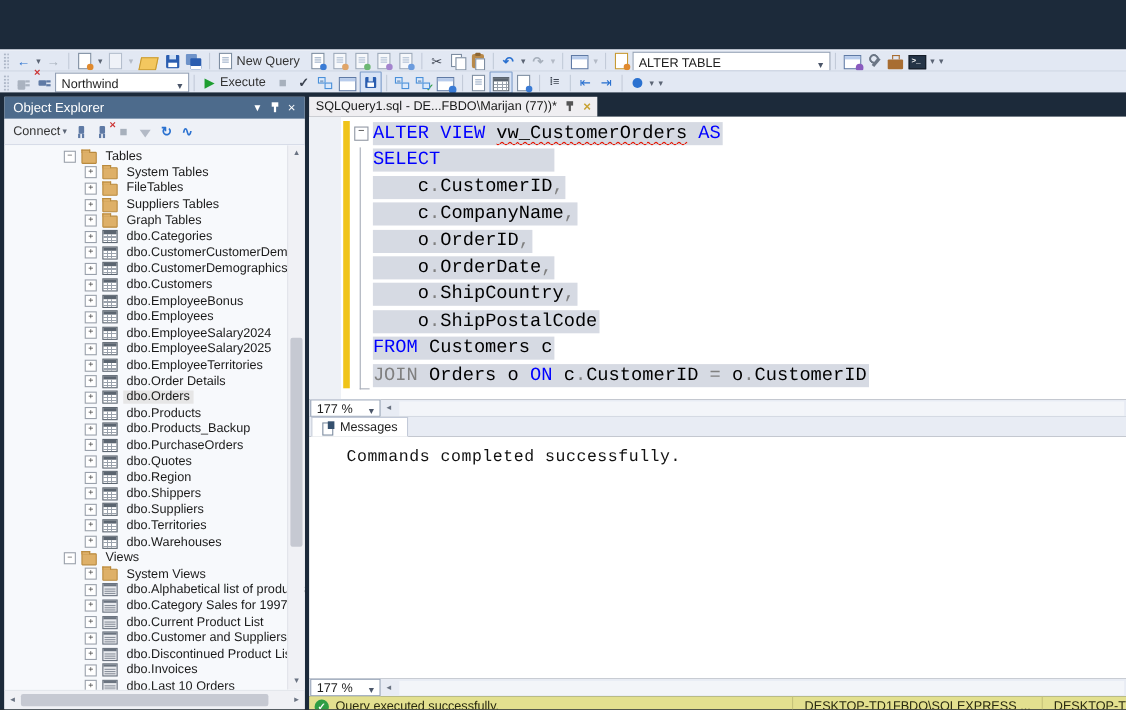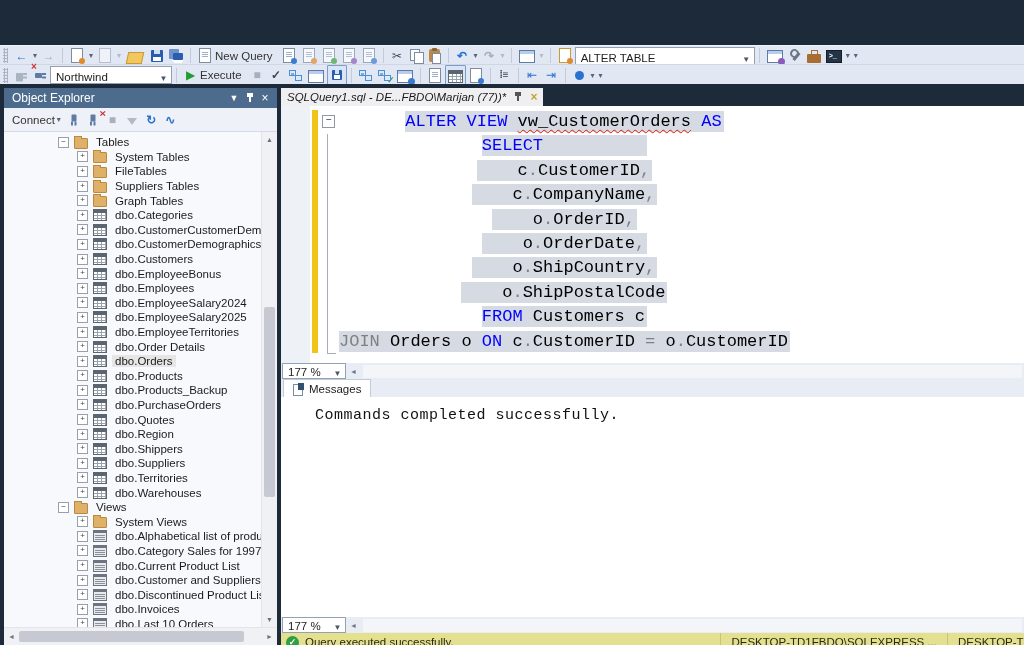--- a/index.html
+++ b/index.html
@@ -119,33 +119,33 @@
   .tr-label{padding:0 3px;}
   .tr-sel{background:#e6e6e6;}
   #oe-vscroll{position:absolute;right:0;top:0;bottom:0;width:15px;background:#f0f1f5;border-left:1px solid #e2e4ea;}
   .sb-arrow{position:absolute;left:0;width:15px;height:15px;text-align:center;font-size:7px;color:#6a7382;line-height:15px;}
   #oe-vthumb{position:absolute;left:2px;width:11px;top:175px;height:190px;background:#c6c9d2;border-radius:2px;}
   #oe-hscroll{height:17px;background:#f0f1f5;display:flex;align-items:center;flex:none;border-top:1px solid #e2e4ea;}
   .hs-arrow{width:15px;text-align:center;font-size:7px;color:#6a7382;flex:none;}
   #oe-hthumb{height:11px;background:#c6c9d2;border-radius:2px;width:225px;flex:none;}
   
   #doc{position:absolute;left:281px;top:4px;right:0;bottom:0;display:flex;flex-direction:column;}
-  #tabstrip{height:18px;flex:none;display:flex;align-items:center;background:transparent;font-style:italic;}
+  #tabstrip{height:18px;flex:none;display:flex;align-items:center;background:transparent;}
   #doctab{height:18px;background:#efeef1;display:flex;align-items:center;padding:0 6px;
           font-size:11.5px;color:#1a1a1a;flex:none;}
   #doctab .x{color:#c8a232;font-size:12px;font-weight:bold;margin-left:5px;}
   #editor{height:257px;background:#fff;position:relative;flex:none;overflow:hidden;}
   #gutter{position:absolute;left:0;top:0;bottom:0;width:29px;background:#eef1f6;}
   #changebar{position:absolute;left:31px;top:4px;width:6px;height:243px;background:var(--change-bar,#f2c811);}
   #foldbox{position:absolute;left:41px;top:9px;width:11px;height:11px;border:1px solid #9198a3;background:#fff;
            font:10px/9px "Liberation Mono",monospace;text-align:center;color:#333;}
   #foldbox::before{content:"−";}
   #scopeline{position:absolute;left:46px;top:28px;width:8px;height:219px;
              border-left:1px solid #a7adb8;border-bottom:1px solid #a7adb8;}
-  #code-lines{position:absolute;left:58px;top:4px;font:17px/24.4px "Liberation Mono",monospace;white-space:pre;color:#000;text-align:center;}
+  #code-lines{position:absolute;left:58px;top:4px;font:17px/24.4px "Liberation Mono",monospace;white-space:pre;color:#000;}
   .cl{height:24.4px;}
   .selspan{background:var(--selection,#d6dae3);padding:1px 2px 1px 0;}
   .tk-k{color:var(--keyword,#0000ff);}
   .tk-g{color:var(--operator-gray,#808080);}
   .tk-t{color:#000;}
   .tk-e{color:#000;text-decoration:underline wavy var(--squiggle,#e51400) 1px;text-underline-offset:3px;
         text-decoration-skip-ink:none;}
   .scrollrow{height:16px;background:#e8ecf4;display:flex;align-items:center;flex:none;padding-left:1px;}
   .zoombox{width:62px;height:14px;}
   .scrolltrack{flex:1;height:13px;background:#f3f5f9;margin:0 2px;}

